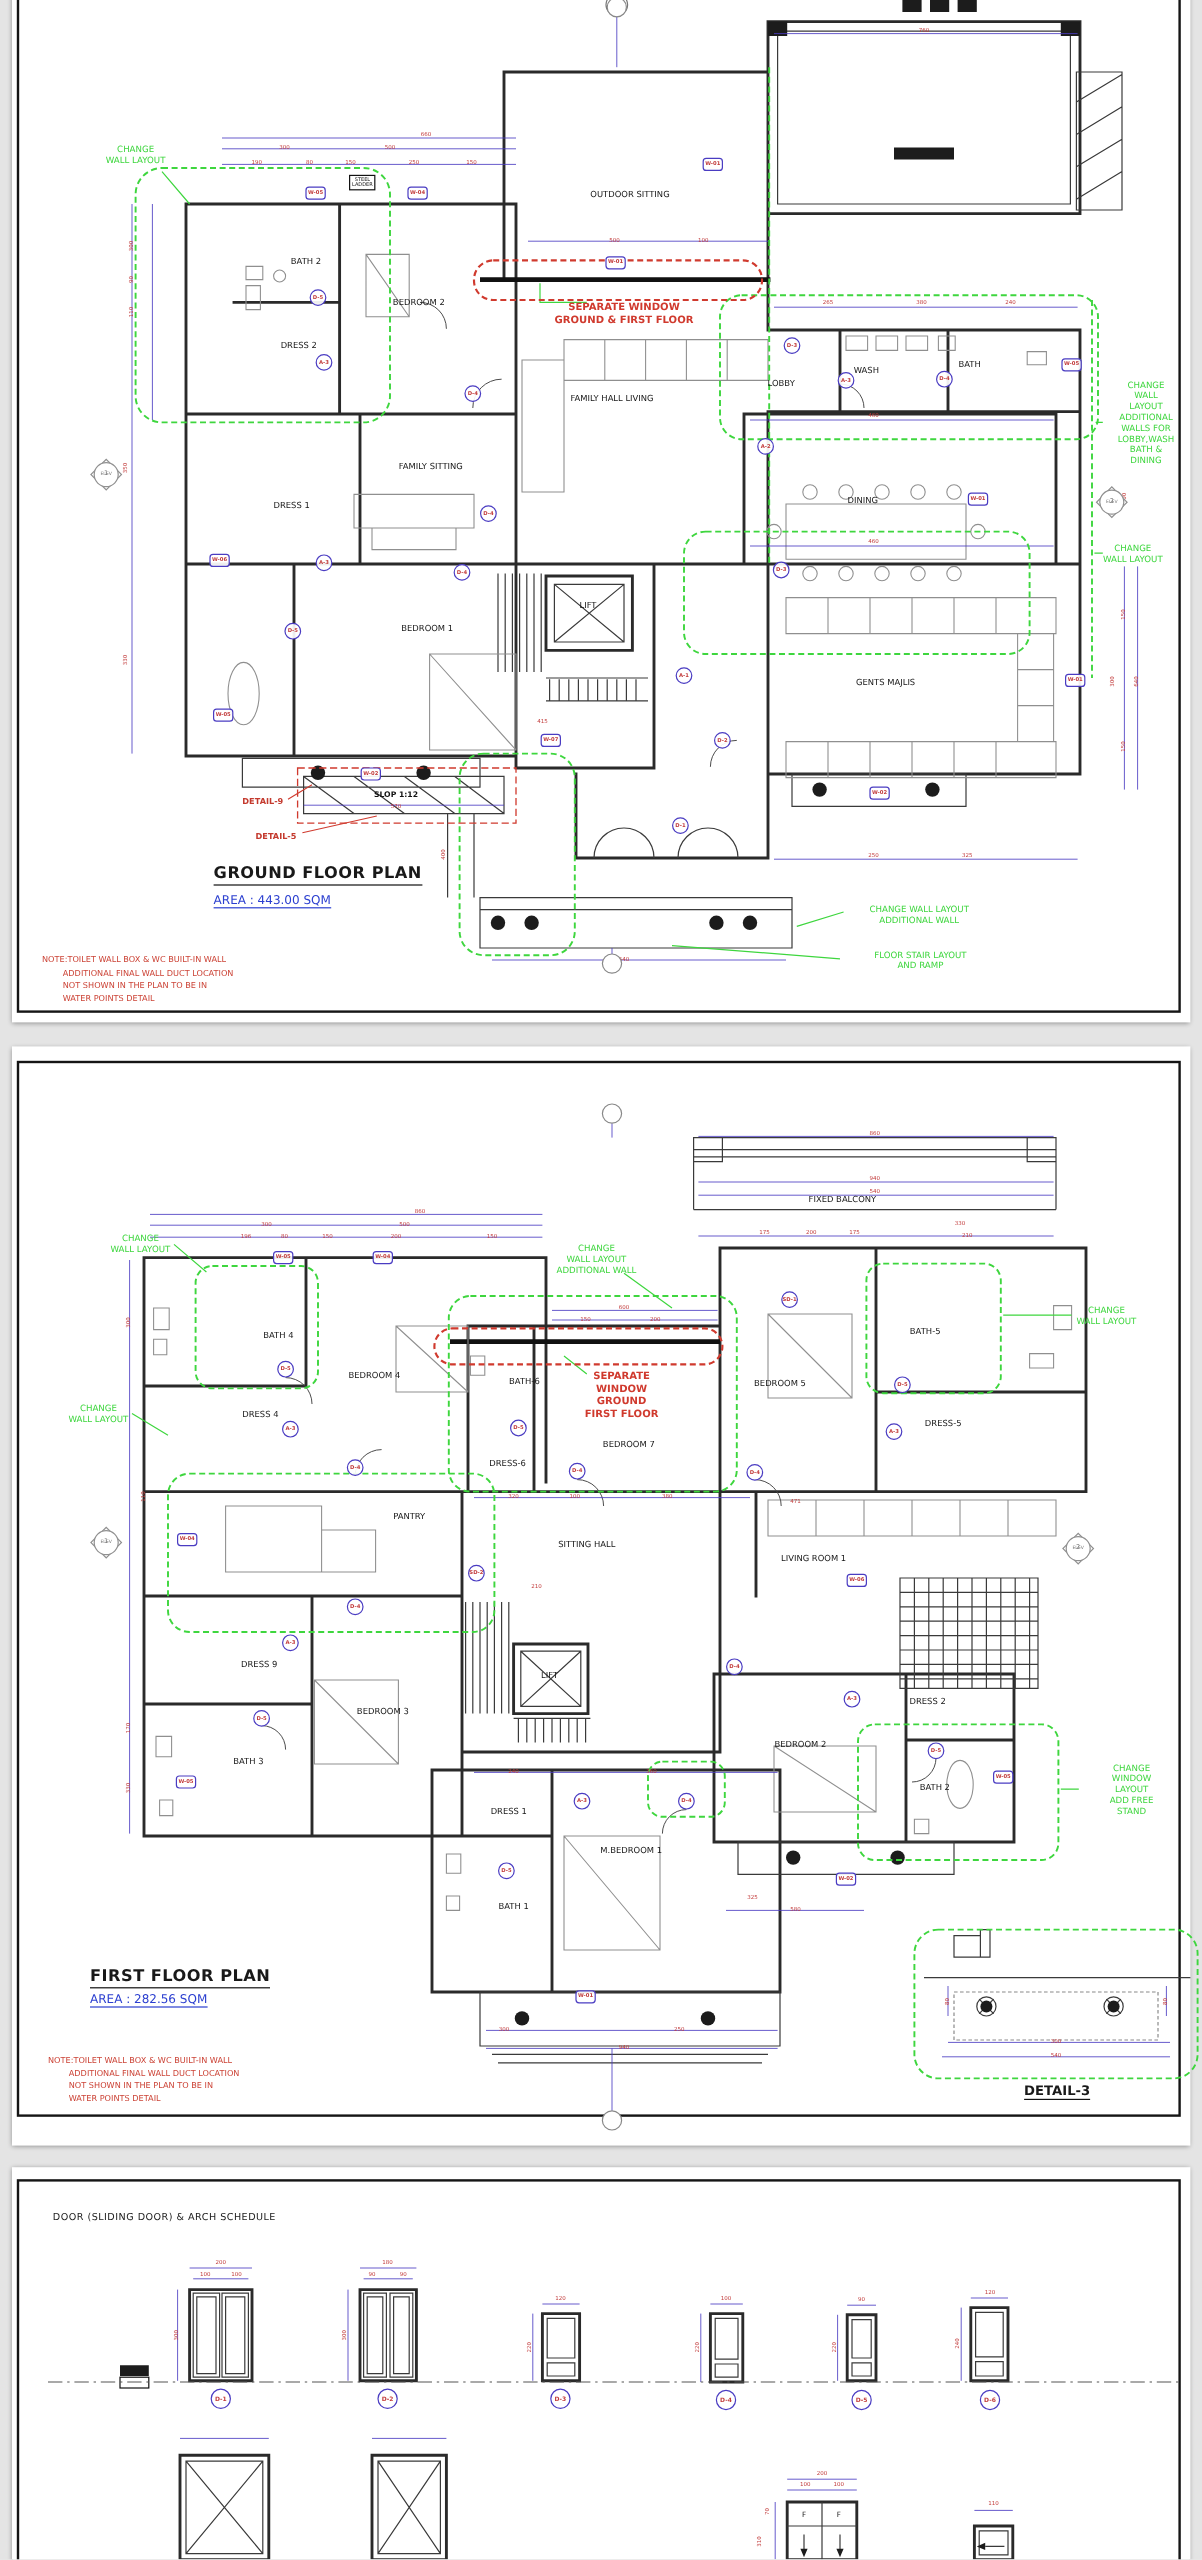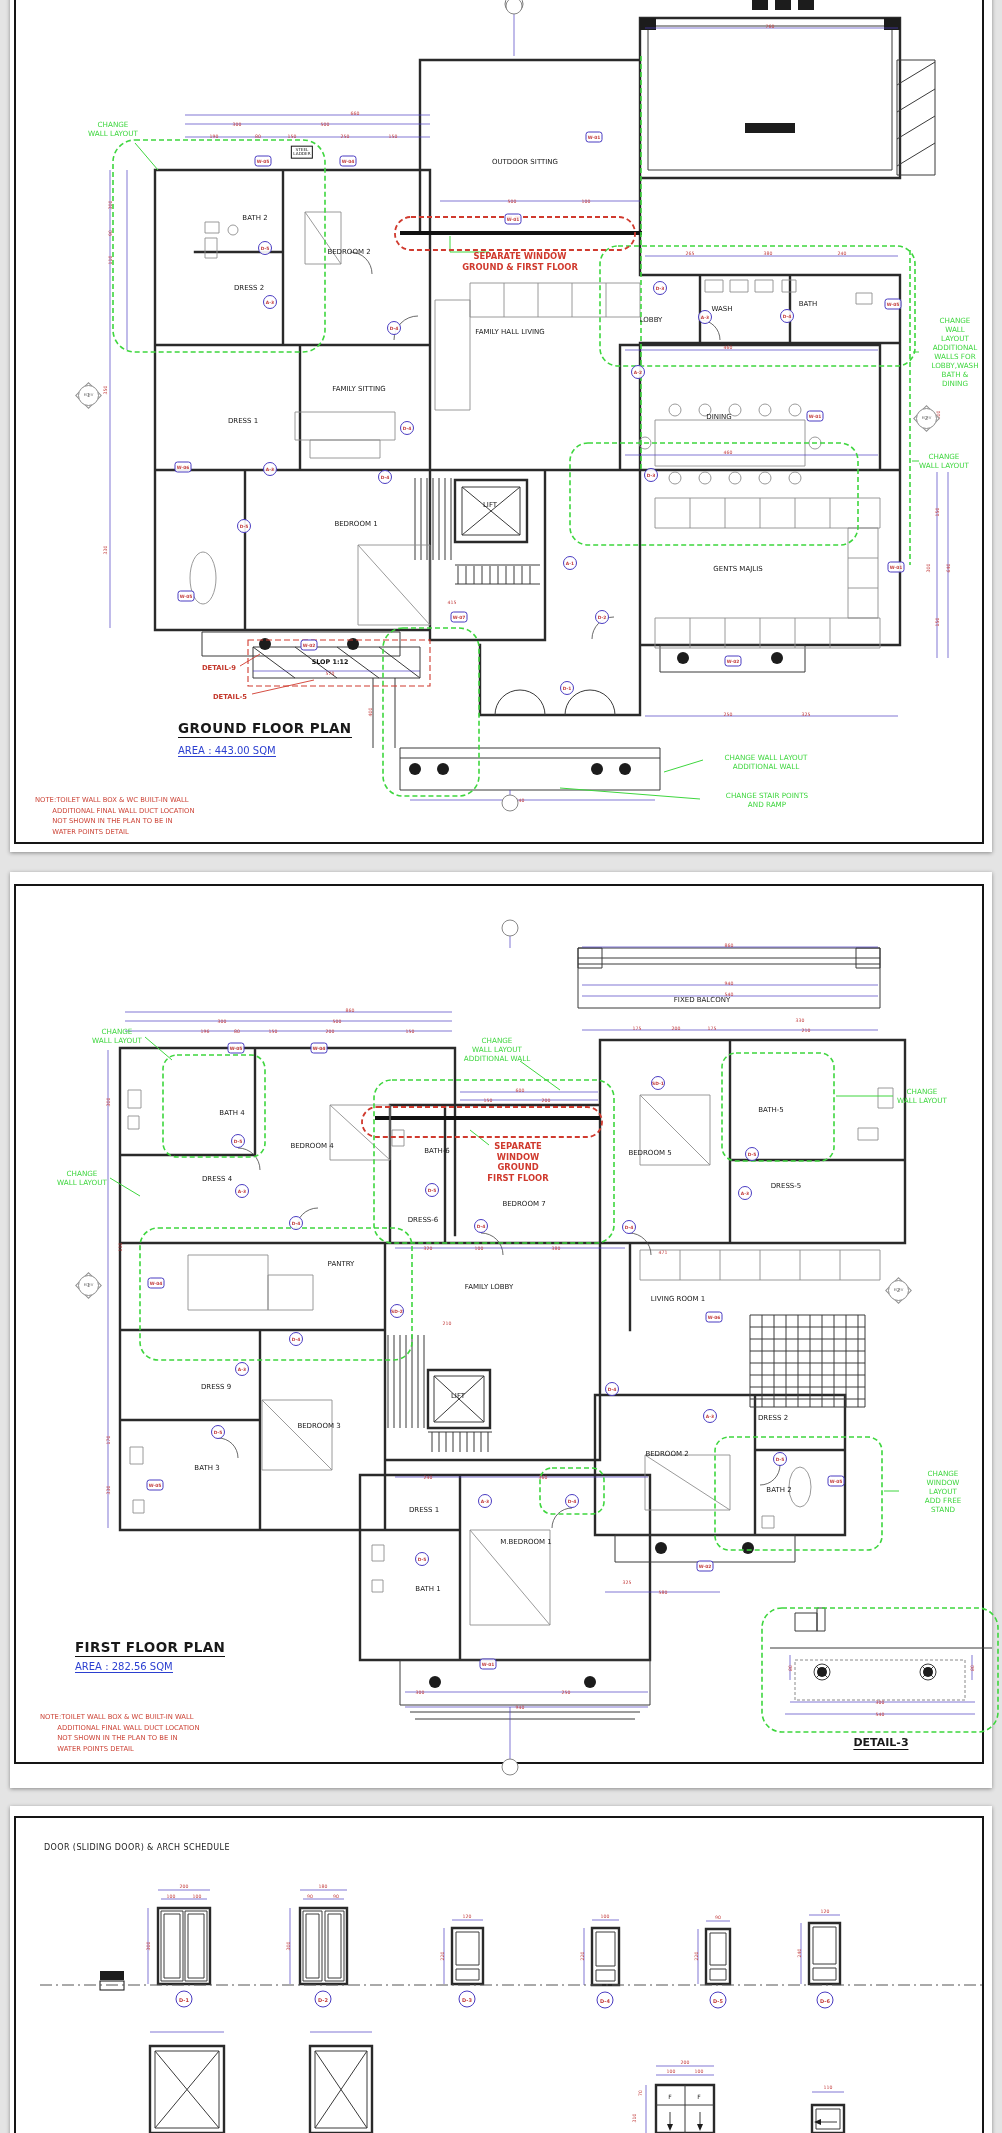--- a/index.html
+++ b/index.html
@@ -192,21 +192,21 @@
       <span class="ann g" style="left: 955px; top: 352px;">CHANGE
 WALL LAYOUT
 ADDITIONAL
 WALLS FOR
 LOBBY,WASH
 BATH &amp; DINING</span>
       <span class="ann g" style="left: 944px; top: 461px;">CHANGE
 WALL LAYOUT</span>
       <span class="ann g" style="left: 766px; top: 762px;">CHANGE WALL LAYOUT
 ADDITIONAL WALL</span>
-      <span class="ann g" style="left: 767px; top: 800px;">CHANGE STAIR POINTS
+      <span class="ann g" style="left: 767px; top: 800px;">FLOOR STAIR LAYOUT
 AND RAMP</span>
       <span class="ann r" style="left: 520px; top: 261px;">SEPARATE WINDOW
 GROUND &amp; FIRST FLOOR</span>
       <span class="ann rs" style="left: 219px; top: 668px;">DETAIL-9</span>
       <span class="ann rs" style="left: 230px; top: 697px;">DETAIL-5</span>
       <span class="ann ks" style="left: 330px; top: 662px;">SLOP 1:12</span>
       <span class="ann k" style="left: 302px; top: 152px;">STEEL
 LADDER</span>
       <span class="mk hex" style="left: 263px; top: 161px;">W-05</span>
       <span class="mk hex" style="left: 348px; top: 161px;">W-04</span>
@@ -287,21 +287,21 @@
       <span class="room" style="left: 232px; top: 1113px;">BATH 4</span>
       <span class="room" style="left: 312px; top: 1146px;">BEDROOM 4</span>
       <span class="room" style="left: 217px; top: 1179px;">DRESS 4</span>
       <span class="room" style="left: 437px; top: 1151px;">BATH-6</span>
       <span class="room" style="left: 423px; top: 1220px;">DRESS-6</span>
       <span class="room" style="left: 524px; top: 1204px;">BEDROOM 7</span>
       <span class="room" style="left: 650px; top: 1153px;">BEDROOM 5</span>
       <span class="room" style="left: 771px; top: 1110px;">BATH-5</span>
       <span class="room" style="left: 771px; top: 1186px; padding-left: 30px;">DRESS-5</span>
       <span class="room" style="left: 341px; top: 1264px;">PANTRY</span>
-      <span class="room" style="left: 489px; top: 1287px;">FAMILY LOBBY</span>
+      <span class="room" style="left: 489px; top: 1287px;">SITTING HALL</span>
       <span class="room" style="left: 678px; top: 1299px;">LIVING ROOM 1</span>
       <span class="room" style="left: 216px; top: 1387px;">DRESS 9</span>
       <span class="room" style="left: 319px; top: 1426px;">BEDROOM 3</span>
       <span class="room" style="left: 207px; top: 1468px;">BATH 3</span>
       <span class="room" style="left: 458px; top: 1396px;">LIFT</span>
       <span class="room" style="left: 424px; top: 1510px;">DRESS 1</span>
       <span class="room" style="left: 526px; top: 1542px;">M.BEDROOM 1</span>
       <span class="room" style="left: 428px; top: 1589px;">BATH 1</span>
       <span class="room" style="left: 667px; top: 1454px;">BEDROOM 2</span>
       <span class="room" style="left: 773px; top: 1418px;">DRESS 2</span>

